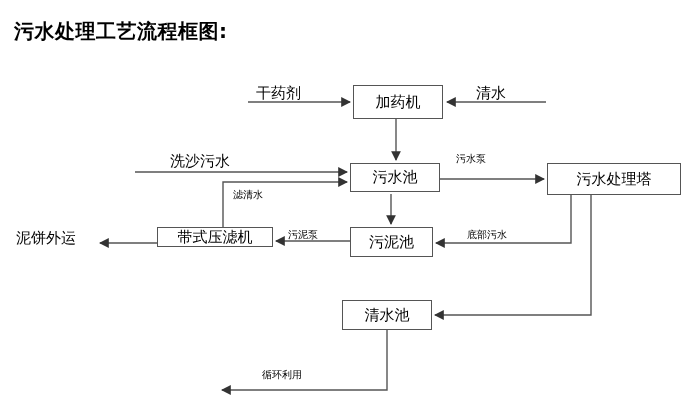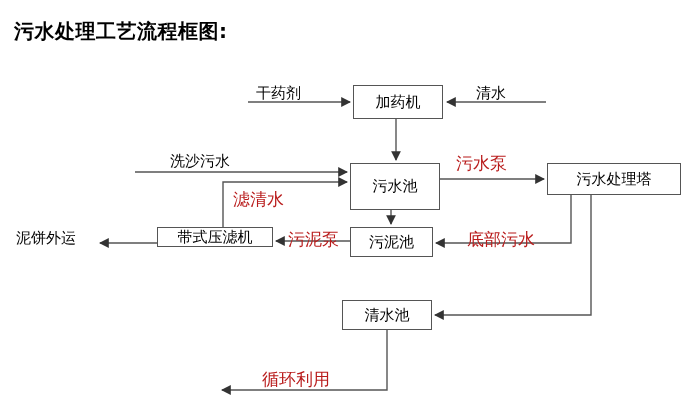--- a/index.html
+++ b/index.html
@@ -41,22 +41,22 @@
     background: #ffffff;
     display: flex;
     align-items: center;
     justify-content: center;
     font-size: 15px;
     color: #000000;
     white-space: nowrap;
   }
   .edge-label {
     position: absolute;
-    font-size: 17px;
-    color: #b91c1c;
+    font-size: 10px;
+    color: #000000;
     white-space: nowrap;
     background: transparent;
   }
   .io-label {
     position: absolute;
     font-size: 15px;
     color: #000000;
     white-space: nowrap;
     text-align: right;
   }
@@ -85,21 +85,21 @@
       <path d="M 350 241 L 276 241"></path>
       <path d="M 157 243 L 100 243"></path>
       <path d="M 571 195 L 571 243 L 436 243"></path>
       <path d="M 591 195 L 591 315 L 435 315"></path>
       <path d="M 387 330 L 387 390 L 222 390"></path>
     </g>
   </svg>
 
   <div class="node-box" style="left:353px; top:85px; width:90px; height:34px;">加药机</div>
 
-  <div class="node-box" style="left:350px; top:163px; width:90px; height:47px;">污水池</div>
+  <div class="node-box" style="left:350px; top:163px; width:90px; height:29px;">污水池</div>
 
   <div class="node-box" style="left:547px; top:163px; width:134px; height:32px;">污水处理塔</div>
 
   <div class="node-box" style="left:157px; top:227px; width:116px; height:20px;">带式压滤机</div>
 
   <div class="node-box" style="left:350px; top:227px; width:83px; height:30px;">污泥池</div>
 
   <div class="node-box" style="left:342px; top:300px; width:90px; height:30px;text-align:right;">清水池</div>
 
   <div class="io-label" style="left:256px; top:84px;">干药剂</div>

